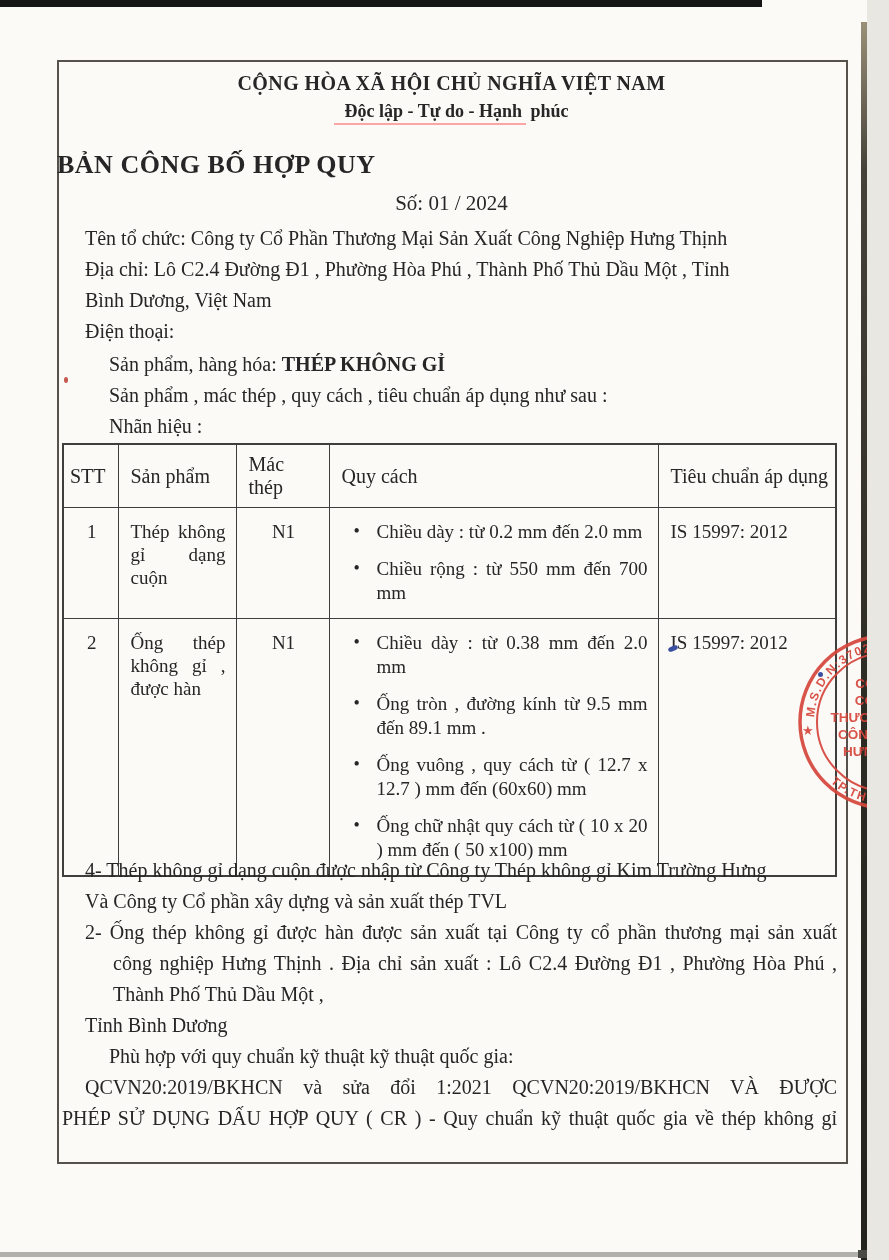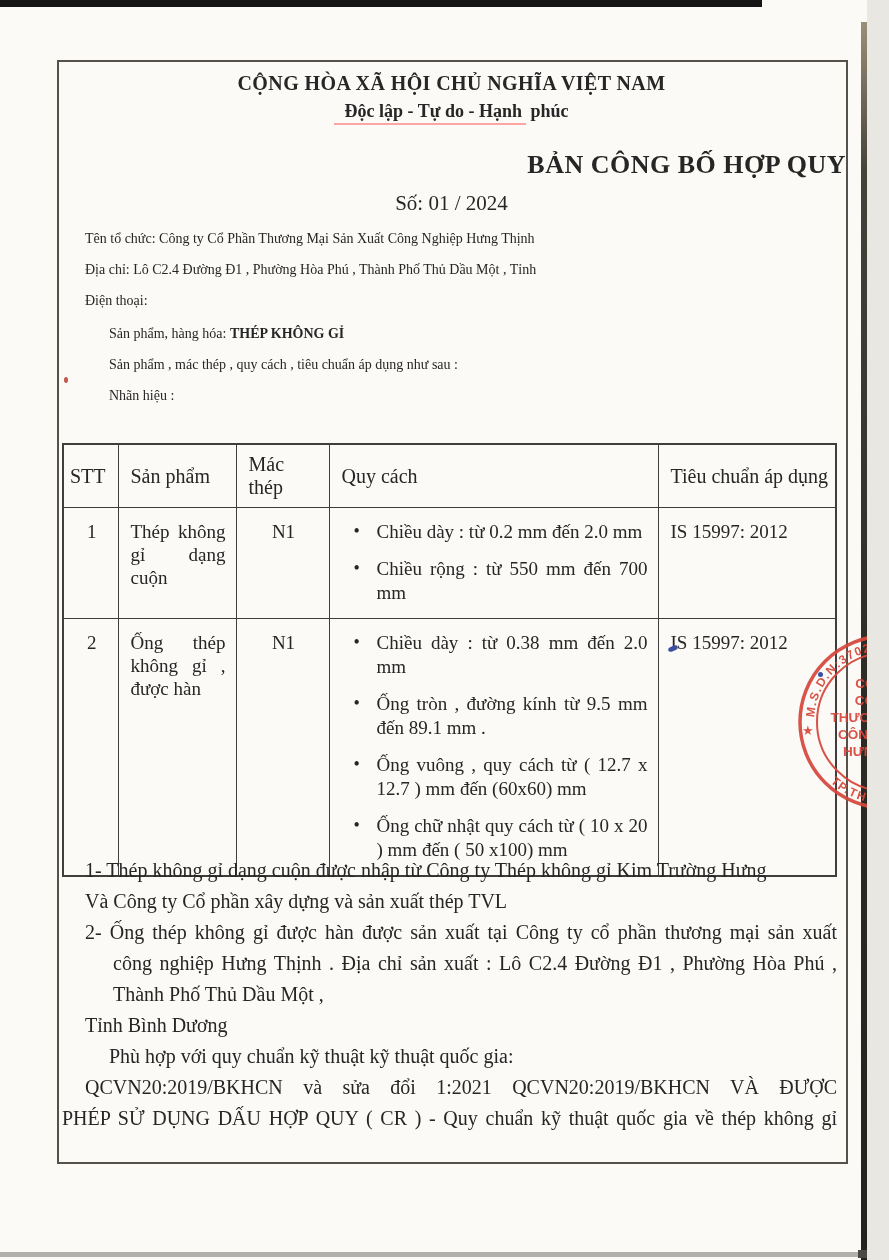--- a/index.html
+++ b/index.html
@@ -24,26 +24,26 @@
 
   .abs { position:absolute; }
 
   
   .nat-line1 { left:57px; top:72px; width:789px; text-align:center;
     font-weight:bold; font-size:20px; letter-spacing:0.4px; }
   .nat-line2 { left:57px; top:101px; width:789px; text-align:center;
     font-weight:bold; font-size:18px; }
   .nat-underline { border-bottom:2px solid #fca5a5; padding:0 4px 2px 10px; }
 
-  .doc-title { left:57px; top:150px; width:789px; text-align:right;
+  .doc-title { left:57px; top:150px; width:789px; text-align:left;
     font-weight:bold; font-size:26px; letter-spacing:0.5px; }
   .doc-number { left:57px; top:191px; width:789px; text-align:center; font-size:21px; }
 
   
-  .org-block { left:85px; top:223px; width:712px; font-size:14px; line-height:31px; }
+  .org-block { left:85px; top:223px; width:712px; font-size:20px; line-height:31px; }
   .indent8 { padding-left:8px;margin-left:16px; }
   .bold { font-weight:bold; }
 
   
   table.spec { position:absolute; left:62px; top:443px; width:773px;
     border-collapse:collapse; table-layout:fixed; font-size:19px; }
   table.spec, table.spec th, table.spec td { border:1px solid #3e3e3c; }
   table.spec { border-width:2px;border-radius:29px; }
   table.spec th { font-weight:normal; font-size:20px; text-align:left; padding:8px 6px 8px 12px; height:42px; box-sizing:border-box; }
   table.spec th.center, td.center { text-align:center; padding-left:0; }
@@ -83,20 +83,21 @@
 
   <div class="abs nat-line1">CỘNG HÒA XÃ HỘI CHỦ NGHĨA VIỆT NAM</div>
   <div class="abs nat-line2"><span class="nat-underline">Độc lập - Tự do - Hạnh</span><span> phúc</span></div>
 
   <div class="abs doc-title">BẢN CÔNG BỐ HỢP QUY</div>
   <div class="abs doc-number">Số: 01 / 2024</div>
 
   <div class="abs org-block">
     <div>Tên tổ chức: Công ty Cổ Phần Thương Mại Sản Xuất Công Nghiệp Hưng Thịnh</div>
     <div>Địa chỉ: Lô C2.4 Đường Đ1 , Phường Hòa Phú , Thành Phố Thủ Dầu Một , Tỉnh</div>
+    <div>Bình Dương, Việt Nam</div>
     <div>Điện thoại:</div>
     <div class="indent8" style="margin-top:2px;"><span>Sản phẩm, hàng hóa: </span><span class="bold">THÉP KHÔNG GỈ</span></div>
     <div class="indent8">Sản phẩm , mác thép , quy cách , tiêu chuẩn áp dụng như sau :</div>
     <div class="indent8">Nhãn hiệu :</div>
   </div>
 
   <table class="spec">
     <colgroup>
       <col style="width:55px">
         <col style="width:118px">
@@ -137,21 +138,21 @@
           <div class="qc-item">Ống tròn , đường kính từ 9.5 mm đến 89.1 mm .</div>
           <div class="qc-item">Ống vuông , quy cách từ ( 12.7 x 12.7 ) mm đến (60x60) mm</div>
           <div class="qc-item">Ống chữ nhật quy cách từ ( 10 x 20 ) mm đến ( 50 x100) mm</div>
         </td>
         <td>IS 15997: 2012</td>
       </tr>
     </tbody>
   </table>
 
   <div class="abs notes">
-    <div>1- Thép không gỉ dạng cuộn được nhập từ Công ty Thép không gỉ Kim Trường Hưng</div>
+    <div>4- Thép không gỉ dạng cuộn được nhập từ Công ty Thép không gỉ Kim Trường Hưng</div>
     <div>Và Công ty Cổ phần xây dựng và sản xuất thép TVL</div>
     <div class="jl">2- Ống thép không gỉ được hàn được sản xuất tại Công ty cổ phần thương mại sản xuất</div>
     <div class="hang jl">công nghiệp Hưng Thịnh . Địa chỉ sản xuất : Lô C2.4 Đường Đ1 , Phường Hòa Phú ,</div>
     <div class="hang">Thành Phố Thủ Dầu Một ,</div>
     <div>Tỉnh Bình Dương</div>
     <div class="indent8">Phù hợp với quy chuẩn kỹ thuật kỹ thuật quốc gia:</div>
     <div class="jl">QCVN20:2019/BKHCN và sửa đổi 1:2021 QCVN20:2019/BKHCN VÀ ĐƯỢC</div>
     <div class="outdent jl">PHÉP SỬ DỤNG DẤU HỢP QUY ( CR ) -  Quy chuẩn kỹ thuật quốc gia về thép không gỉ</div>
   </div>
 

